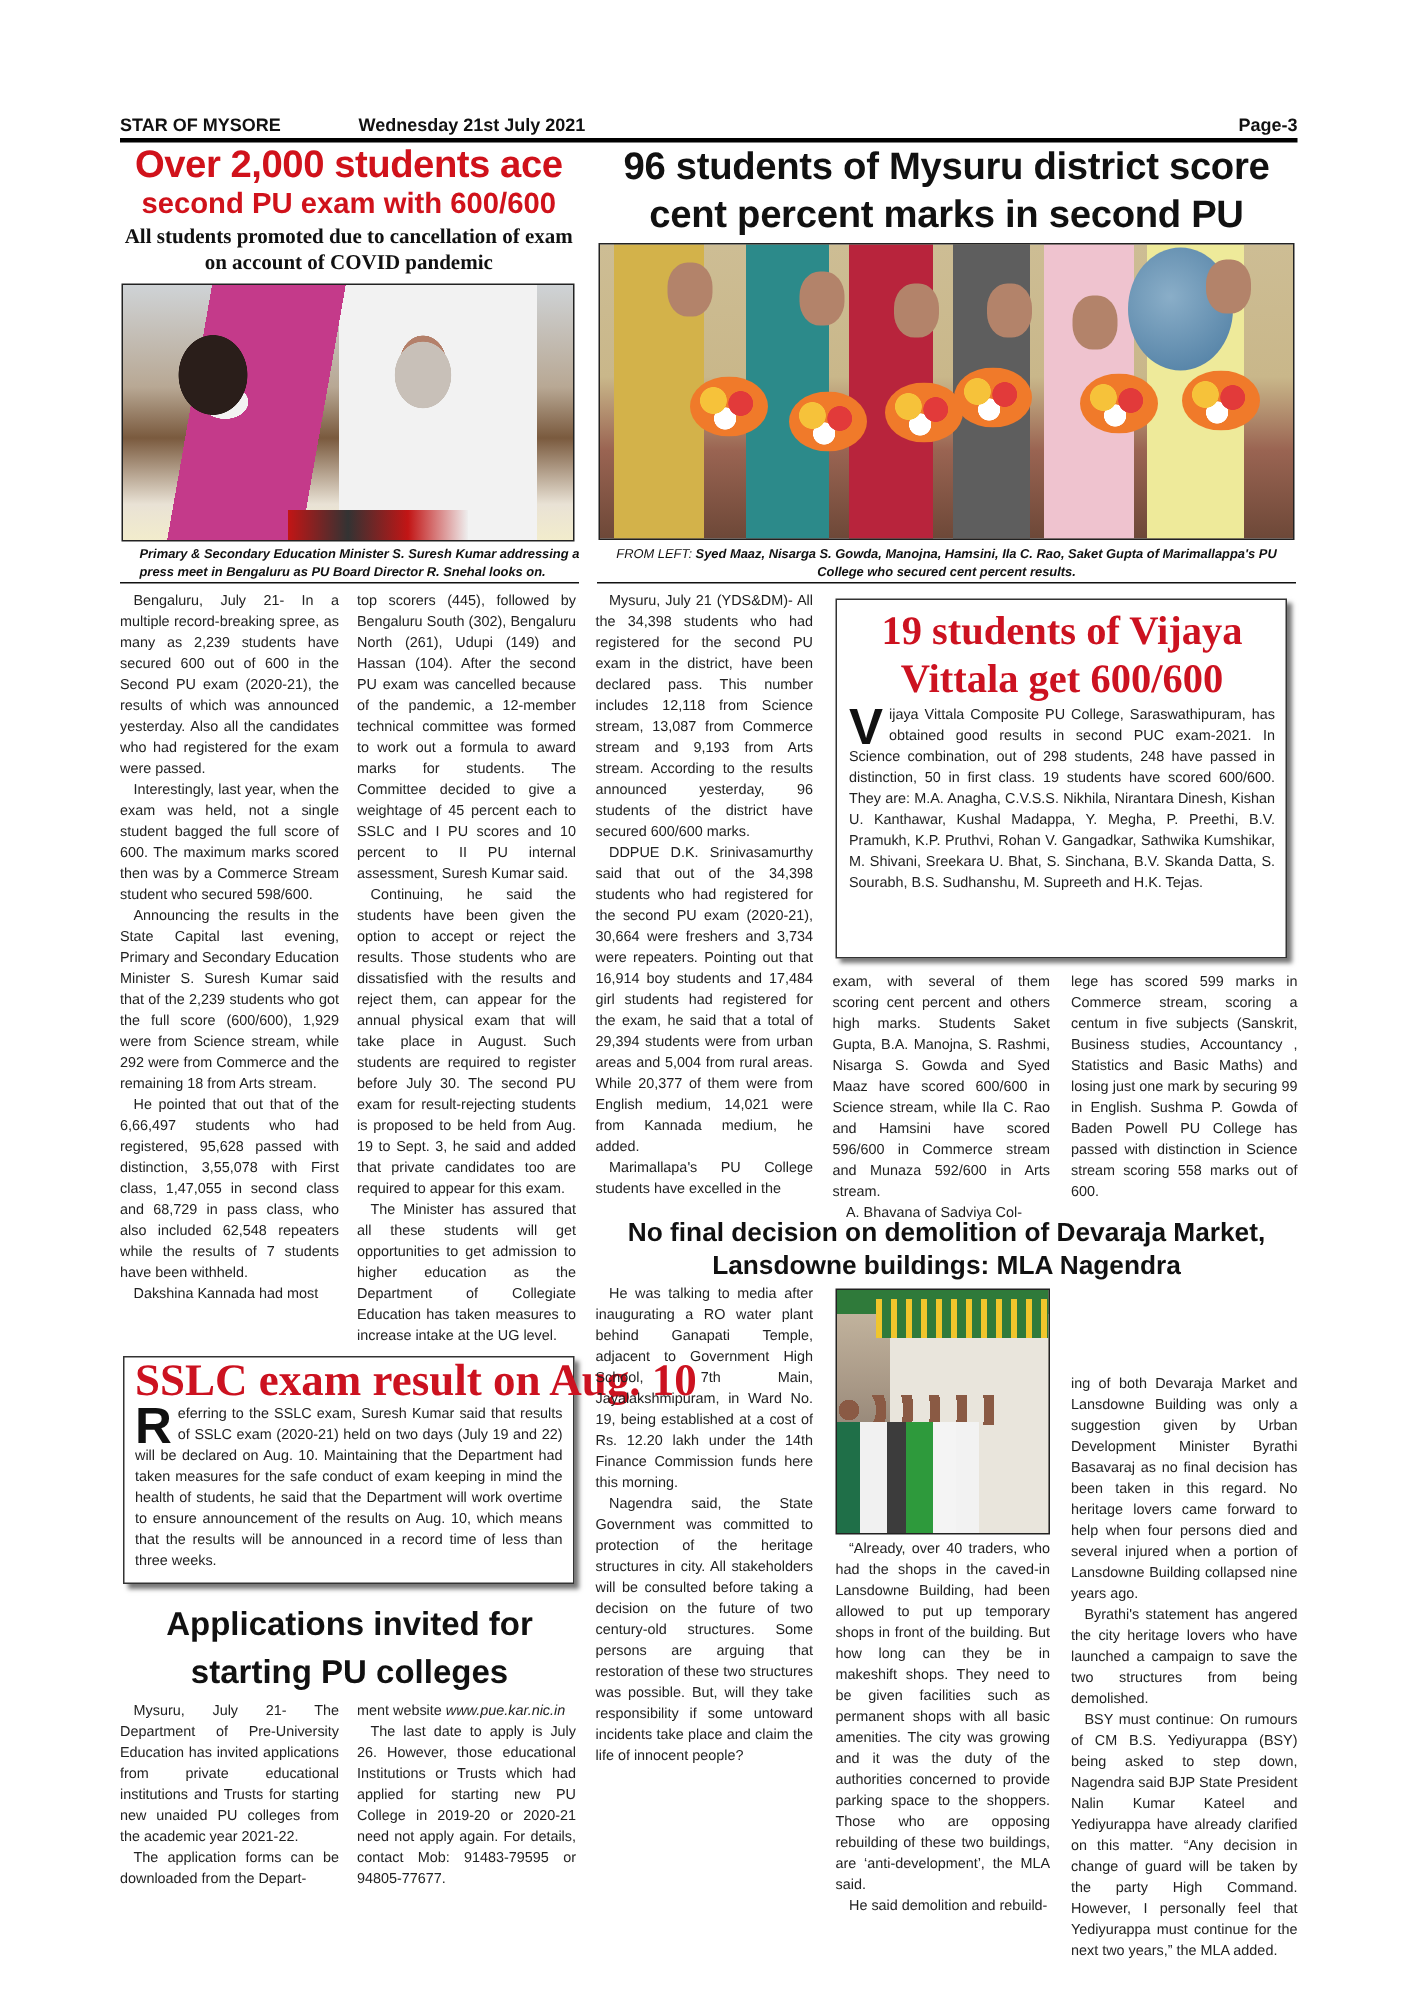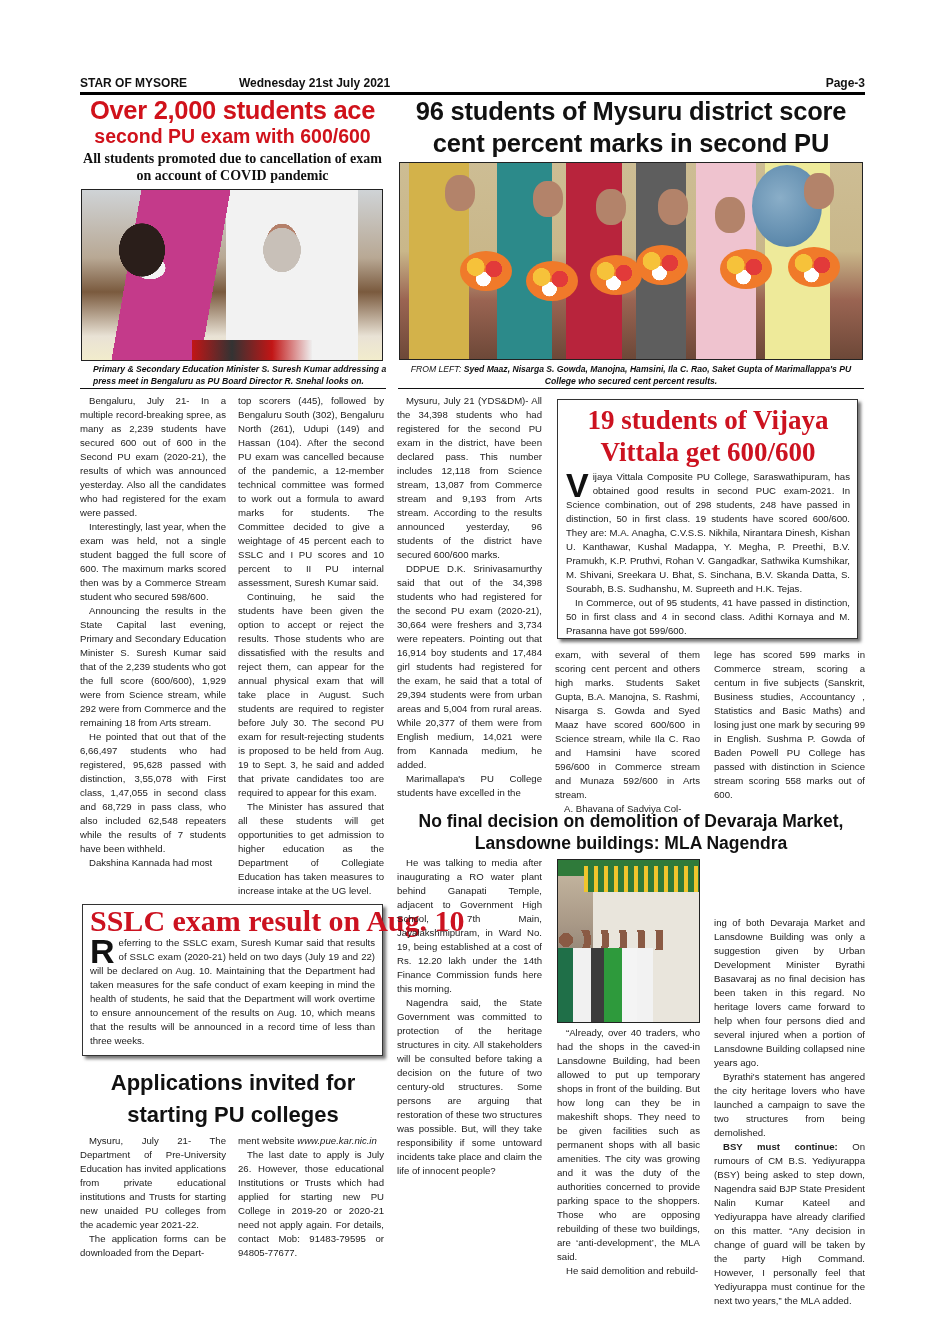--- a/index.html
+++ b/index.html
@@ -94,21 +94,21 @@
   .h3 { left: 396px; top: 810px; width: 470px; font-size: 17.5px; line-height: 22px; }
   .h4 { left: 80px; top: 1067px; width: 306px; font-size: 22px; line-height: 32px; }
 
   .c6 { left: 397px; top: 856px; width: 145px; }
   .c7 { left: 557px; top: 1026px; width: 143px; }
   .c8 { left: 714px; top: 880px; width: 151px; margin-top: 36px; }
 
   .c9 { left: 80px; top: 1134px; width: 146px; }
   .c10 { left: 238px; top: 1134px; width: 146px; }
 
-  .bold-lead { font-weight: bold; }
+  .bold-lead { font-weight: normal; }
   em.site { font-style: italic; }
 </style>
 </head>
 <body>
 
 <div class="abs masthead">
   <span class="paper">STAR OF MYSORE</span>
   <span class="date">Wednesday 21st July 2021</span>
   <span class="page">Page-3</span>
 </div>
@@ -161,21 +161,20 @@
 <div class="abs col c3">
   <p>Mysuru, July 21 (YDS&amp;DM)- All the 34,398 students who had registered for the second PU exam in the district, have been declared pass. This number includes 12,118 from Science stream, 13,087 from Commerce stream and 9,193 from Arts stream. According to the results announced yesterday, 96 students of the district have secured 600/600 marks.</p>
   <p>DDPUE D.K. Srinivasamurthy said that out of the 34,398 students who had registered for the second PU exam (2020-21), 30,664 were freshers and 3,734 were repeaters. Pointing out that 16,914 boy students and 17,484 girl students had registered for the exam, he said that a total of 29,394 students were from urban areas and 5,004 from rural areas. While 20,377 of them were from English medium, 14,021 were from Kannada medium, he added.</p>
   <p>Marimallapa's PU College students have excelled in the</p>
 </div>
 
 <div class="abs box vbox">
   <div class="serif-red bh">19 students of Vijaya Vittala get 600/600</div>
   <div class="col btxt">
     <p class="noind"><span class="dropcap">V</span><span>ijaya Vittala Composite PU College, Saraswathipuram, has obtained good results in second PUC exam-2021. In Science combination, out of 298 students, 248 have passed in distinction, 50 in first class. 19 students have scored 600/600. They are: M.A. Anagha, C.V.S.S. Nikhila, Nirantara Dinesh, Kishan U. Kanthawar, Kushal Madappa, Y. Megha, P. Preethi, B.V. Pramukh, K.P. Pruthvi, Rohan V. Gangadkar, Sathwika Kumshikar, M. Shivani, Sreekara U. Bhat, S. Sinchana, B.V. Skanda Datta, S. Sourabh, B.S. Sudhanshu, M. Supreeth and H.K. Tejas.</span></p>
-    <p>In Commerce, out of 95 students, 41 have passed in distinction, 50 in first class and 4 in second class. Adithi Kornaya and M. Prasanna have got 599/600.</p>
   </div>
 </div>
 
 <div class="abs col c4">
   <p class="noind">exam, with several of them scoring cent percent and others high marks. Students Saket Gupta, B.A. Manojna, S. Rashmi, Nisarga S. Gowda and Syed Maaz have scored 600/600 in Science stream, while Ila C. Rao and Hamsini have scored 596/600 in Commerce stream and Munaza 592/600 in Arts stream.</p>
   <p>A. Bhavana of Sadviya Col-</p>
 </div>
 <div class="abs col c5">
   <p class="noind">lege has scored 599 marks in Commerce stream, scoring a centum in five subjects (Sanskrit, Business studies, Accountancy , Statistics and Basic Maths) and losing just one mark by securing 99 in English. Sushma P. Gowda of Baden Powell PU College has passed with distinction in Science stream scoring 558 marks out of 600.</p>
 </div>

